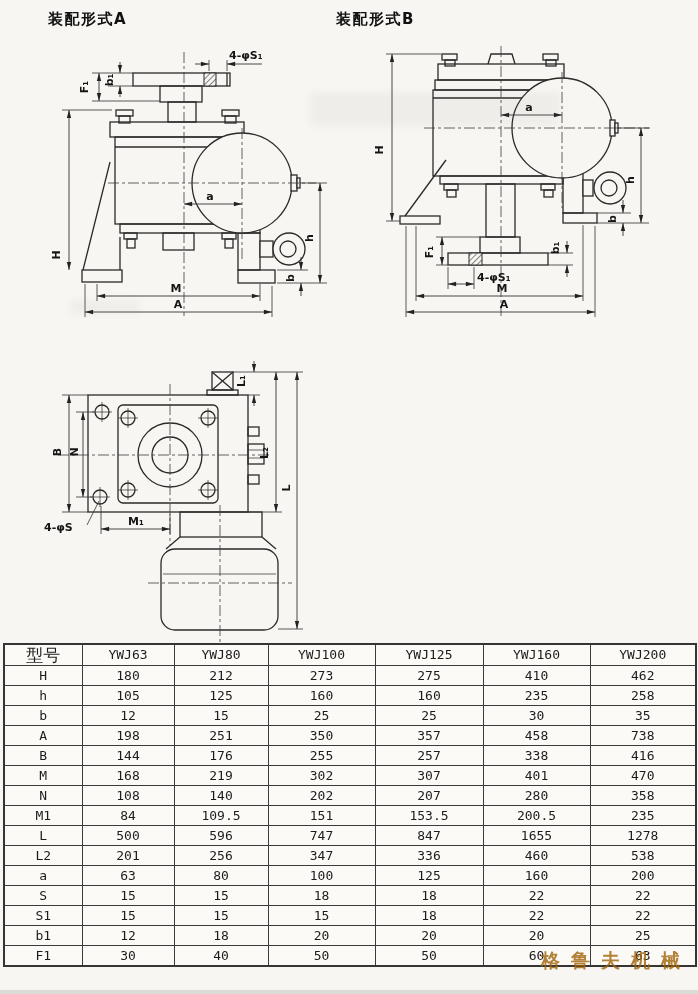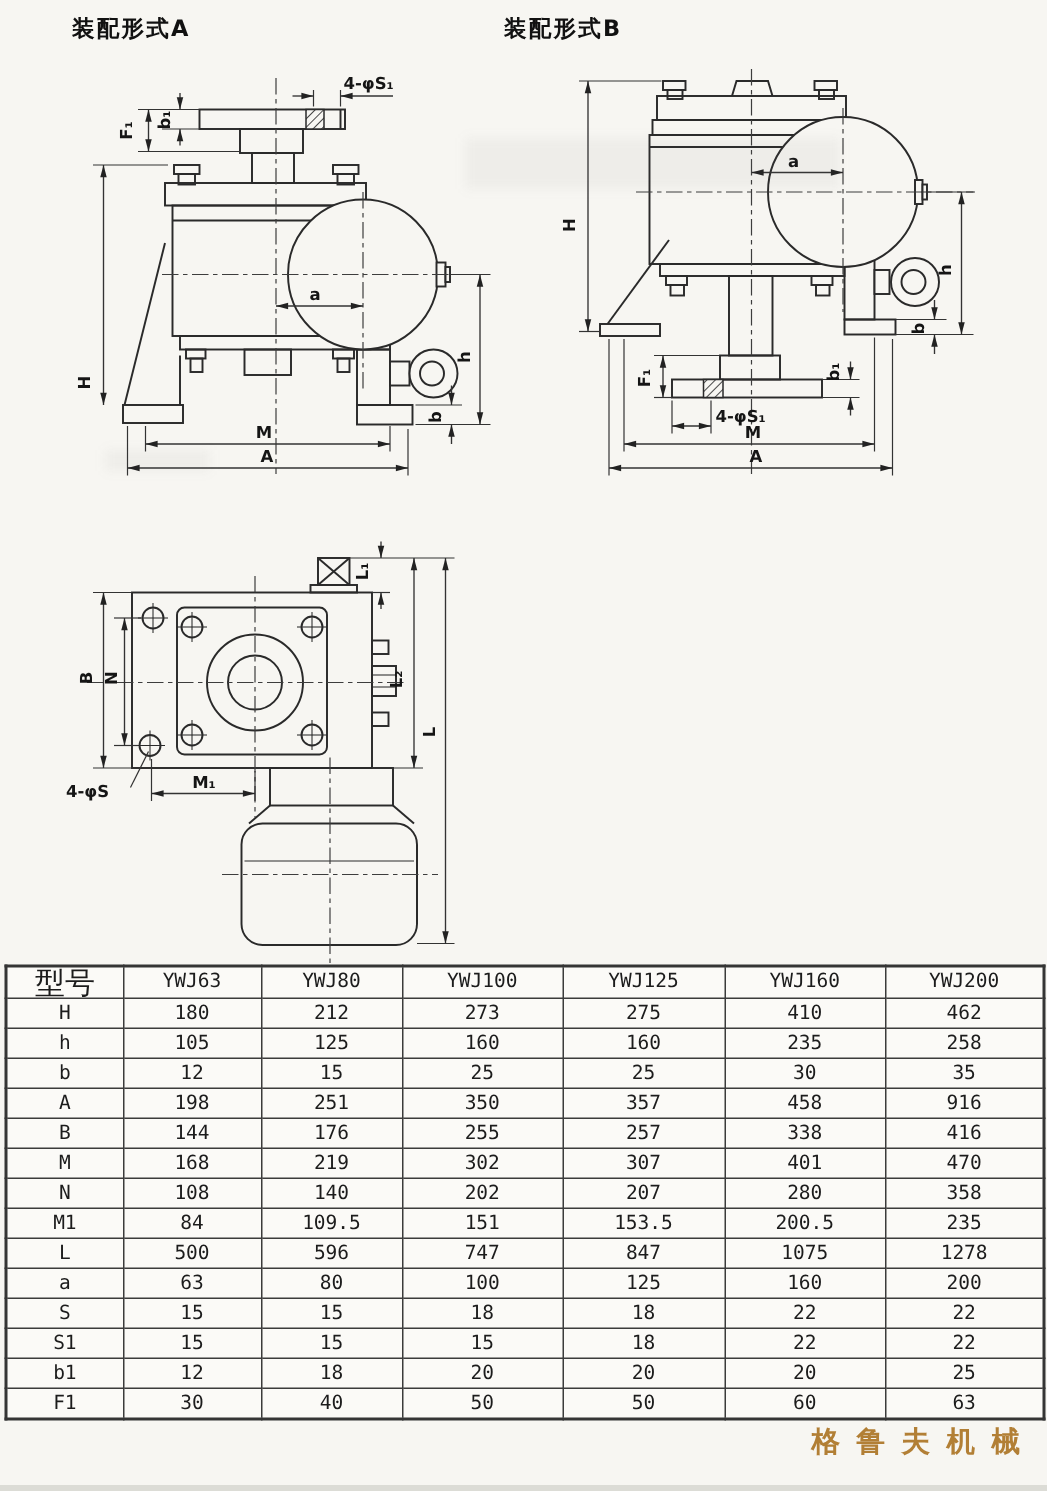--- a/index.html
+++ b/index.html
@@ -27,21 +27,21 @@
     border-collapse:collapse;table-layout:fixed;background:#fbfaf7;
     border:2px solid #353535;
   }
   table.dims th,table.dims td{
     border:1px solid #3b3b3b;text-align:center;vertical-align:middle;
     height:19px;line-height:19px;padding:0;
     font:13px "DejaVu Sans Mono","Liberation Mono",monospace;
     color:#1c1c1c;font-weight:normal;
   }
   table.dims thead th{height:20px;line-height:20px}
-  table.dims th.cjk{font-family:"DejaVu Sans",sans-serif;font-size:20px}
+  table.dims th.cjk{font-family:"DejaVu Sans",sans-serif;font-size:17px}
   
   .wm-brand{
     position:absolute;left:541px;top:948px;white-space:nowrap;
     font:700 19px "DejaVu Sans",sans-serif;letter-spacing:11px;opacity:.8;
   }
   .wm-site{
     position:absolute;left:536px;top:1019px;white-space:nowrap;
     font:700 15px "DejaVu Sans",sans-serif;letter-spacing:1px;opacity:.95;
   }
   .page-edge{position:absolute;left:0;top:990px;width:698px;height:4px;background:#dcdcd6}
@@ -388,21 +388,21 @@
         <td>30</td>
         <td>35</td>
       </tr>
       <tr>
         <th>A</th>
         <td>198</td>
         <td>251</td>
         <td>350</td>
         <td>357</td>
         <td>458</td>
-        <td>916</td>
+        <td>738</td>
       </tr>
       <tr>
         <th>B</th>
         <td>144</td>
         <td>176</td>
         <td>255</td>
         <td>257</td>
         <td>338</td>
         <td>416</td>
       </tr>
@@ -432,22 +432,31 @@
         <td>153.5</td>
         <td>200.5</td>
         <td>235</td>
       </tr>
       <tr>
         <th>L</th>
         <td>500</td>
         <td>596</td>
         <td>747</td>
         <td>847</td>
-        <td>1075</td>
+        <td>1655</td>
         <td>1278</td>
+      </tr>
+      <tr>
+        <th>L2</th>
+        <td>201</td>
+        <td>256</td>
+        <td>347</td>
+        <td>336</td>
+        <td>460</td>
+        <td>538</td>
       </tr>
       <tr>
         <th>a</th>
         <td>63</td>
         <td>80</td>
         <td>100</td>
         <td>125</td>
         <td>160</td>
         <td>200</td>
       </tr>

